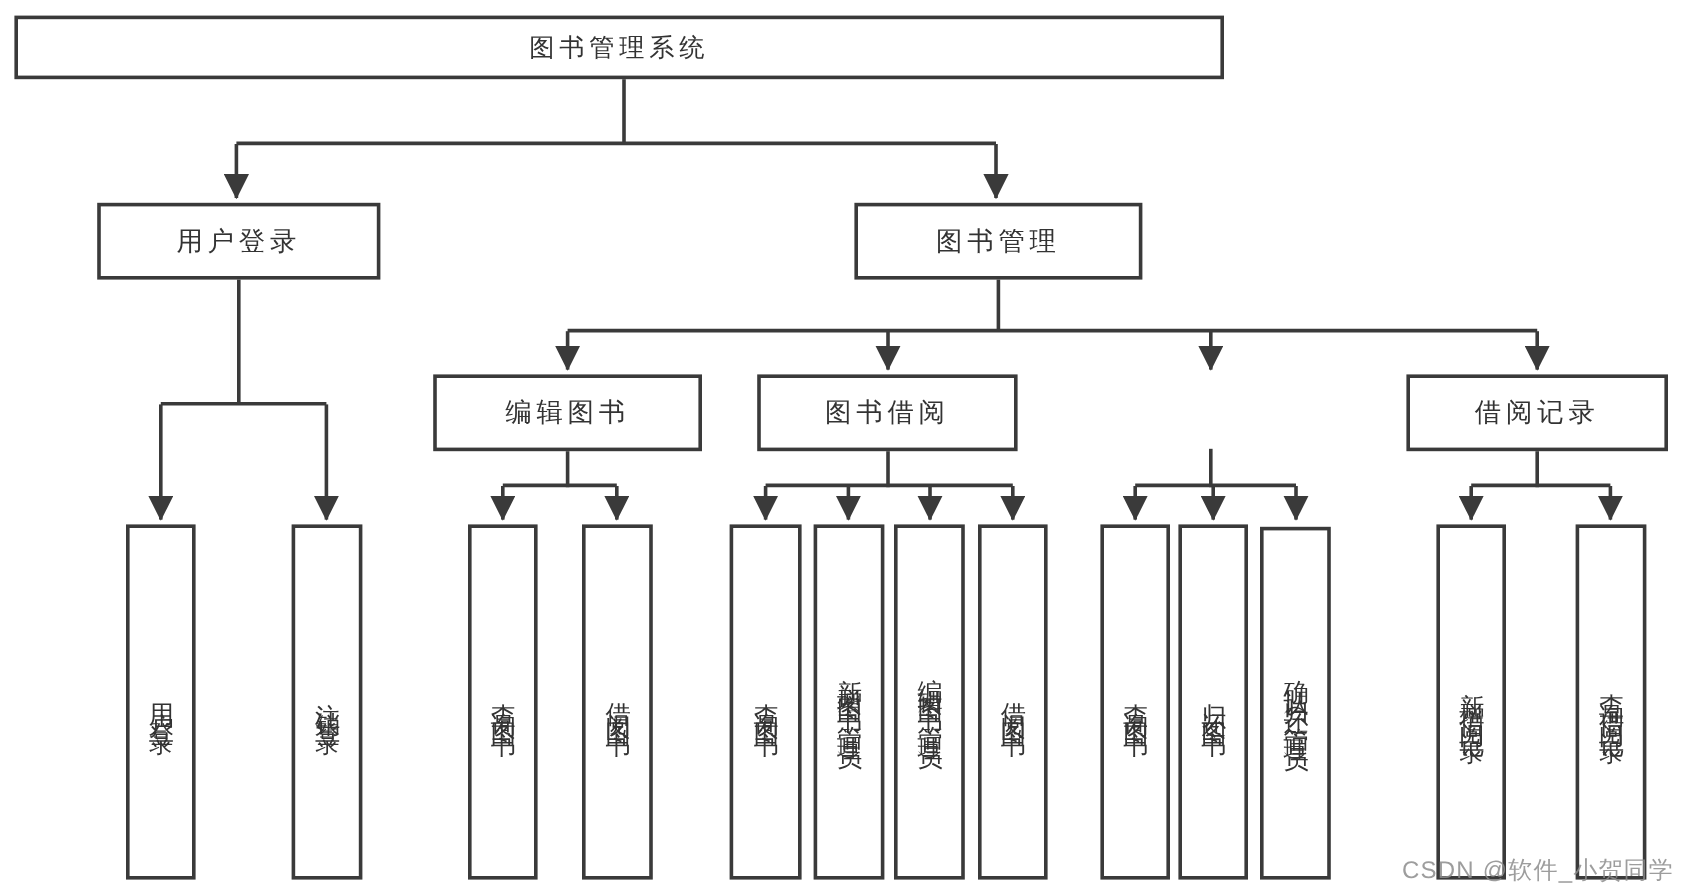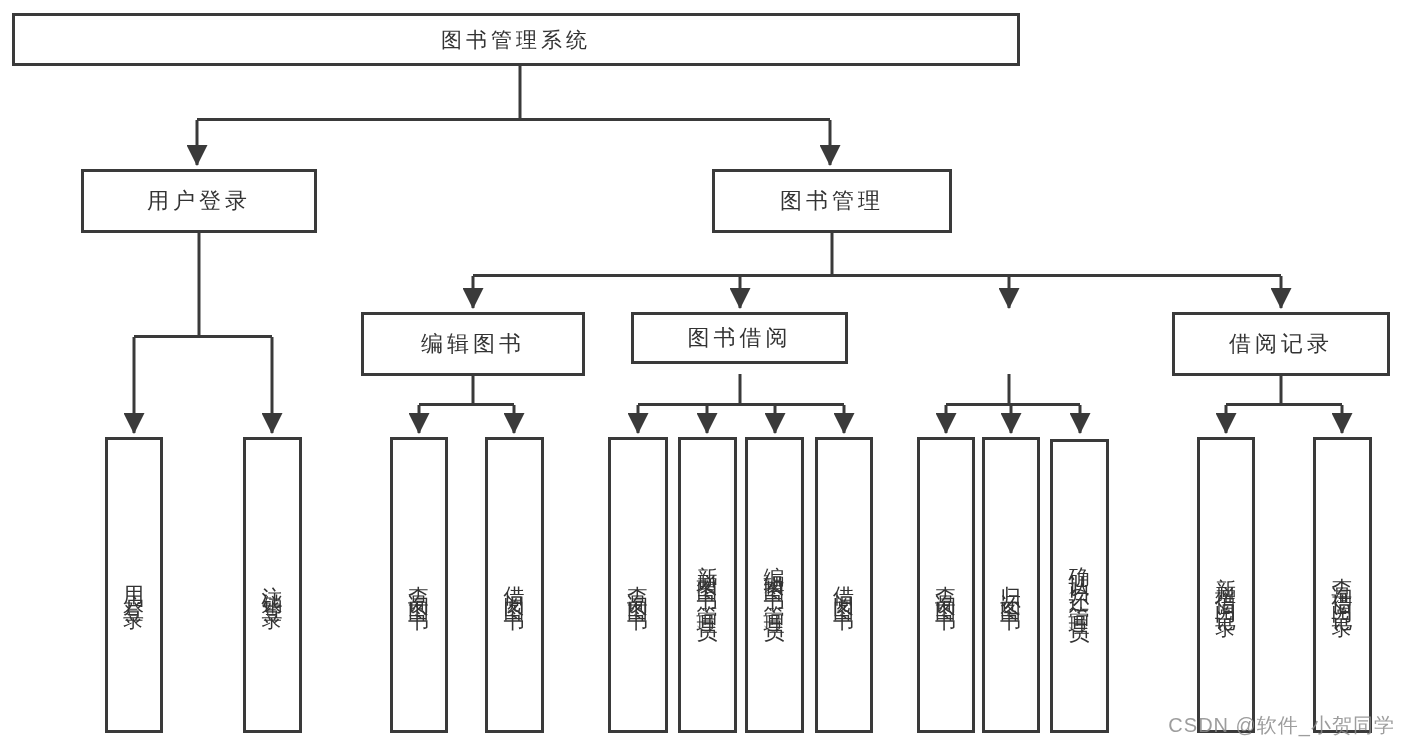--- a/index.html
+++ b/index.html
@@ -110,21 +110,21 @@
   <div class="box h-box" style="left:81px;top:169px;width:236px;height:64px">
     <span>用户登录</span>
   </div>
   <div class="box h-box" style="left:712px;top:169px;width:240px;height:64px">
     <span>图书管理</span>
   </div>
 
   <div class="box h-box" style="left:361px;top:312px;width:224px;height:64px">
     <span>编辑图书</span>
   </div>
-  <div class="box h-box" style="left:631px;top:312px;width:217px;height:52px">
+  <div class="box h-box" style="left:631px;top:312px;width:217px;height:64px">
     <span>图书借阅</span>
   </div>
   <div class="box h-box" style="left:1172px;top:312px;width:218px;height:64px">
     <span>借阅记录</span>
   </div>
 
   <div class="box v-box" style="left:105px;top:437px;width:58px;height:296px">
     <span>用户登录</span>
   </div>
   <div class="box v-box" style="left:243px;top:437px;width:59px;height:296px">

